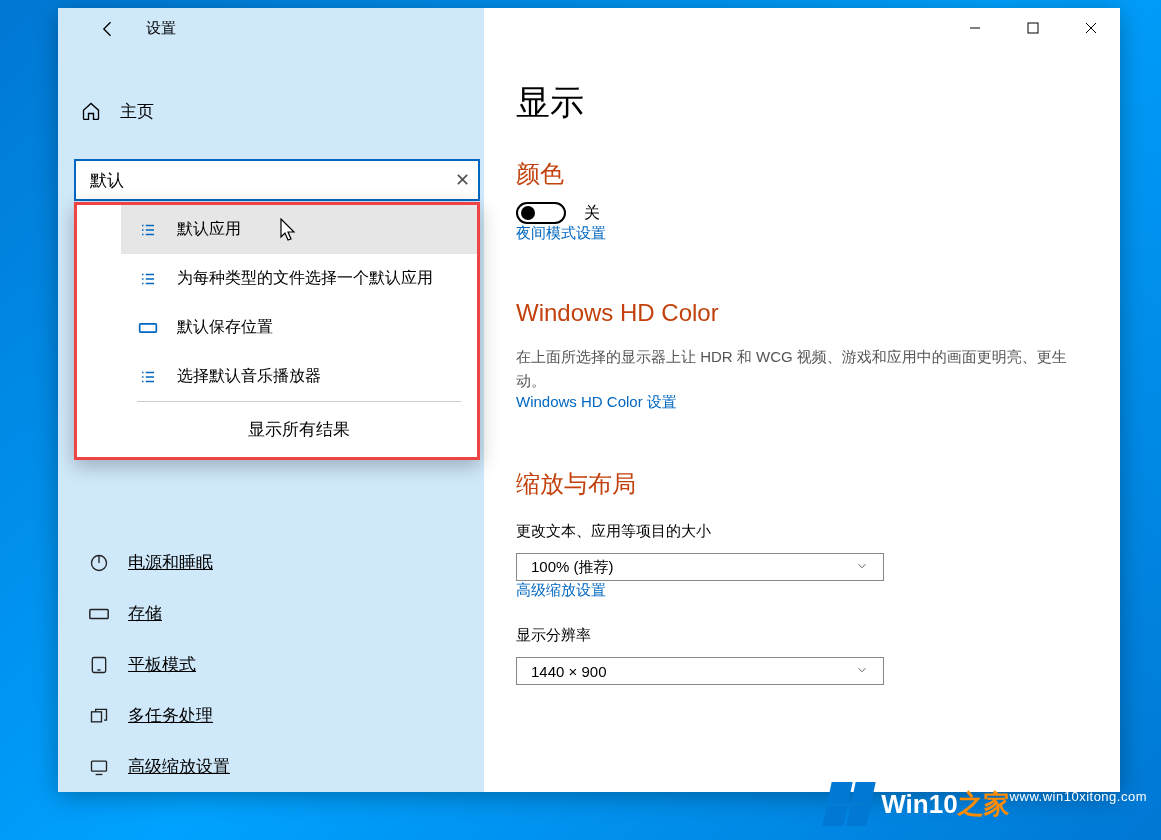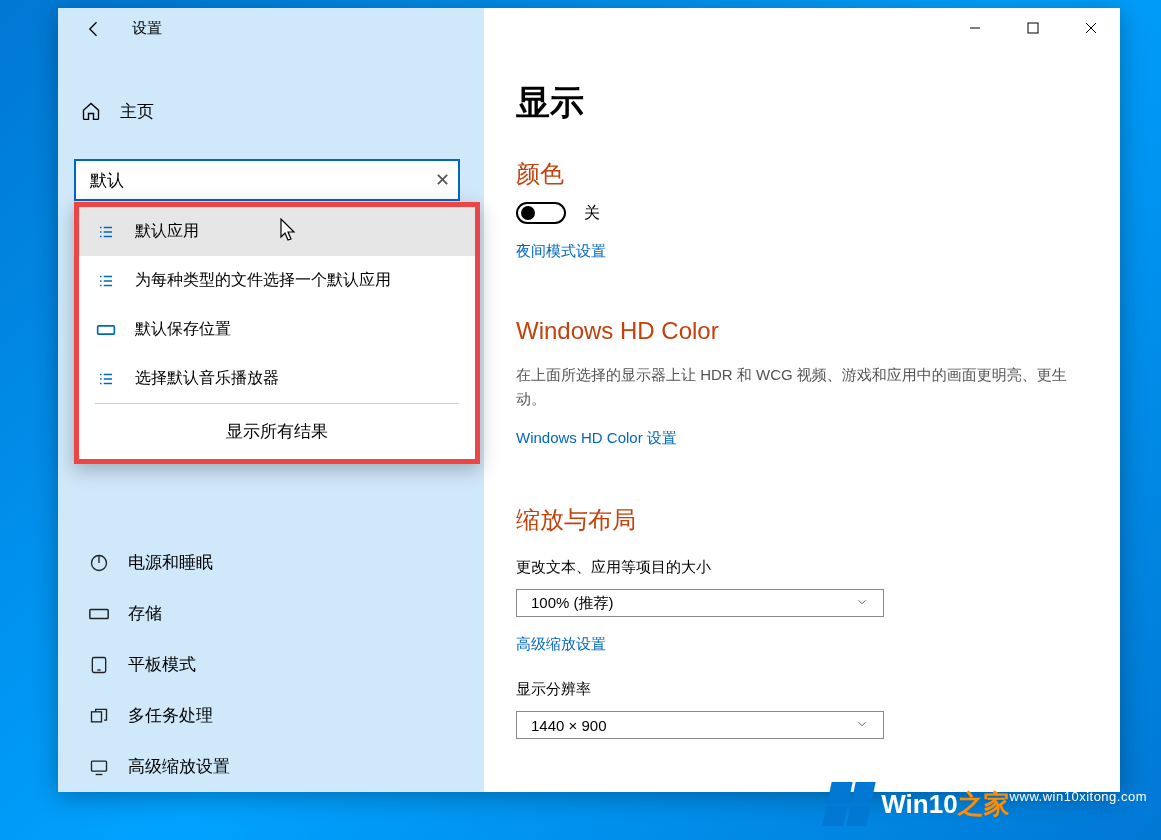--- a/index.html
+++ b/index.html
@@ -16,103 +16,104 @@
   }
   
   .left-pane {
     width: 426px; height: 100%;
     background: #cfe8fa; 
     display: flex; flex-direction: column;
     position: relative;
   }
   .titlebar-left {
     height: 46px; display: flex; align-items: center;
-    gap: 24px; padding-left: 22px;
+    gap: 24px; padding-left: 36px;
   }
   .back-btn {
     width: 28px; height: 28px; display: flex; align-items: center; justify-content: center;
     color: #000; cursor: pointer;
   }
   .title { font-size: 15px; color: #000; }
   .home-row {
     display: flex; align-items: center; gap: 18px;
     padding-left: 22px; margin-top: 44px; height: 40px;
   }
   .home-row .icon { width: 22px; display:flex; justify-content:center; color:#000;}
   .home-row span.lbl { font-size: 17px; color: #000; }
   .search-wrap {
-    margin: 30px 24px 0 16px; position: relative;
+    margin: 30px 4px 0 16px; position: relative;
   }
   .search-input {
     width: 100%; height: 42px; border: 2px solid #0067c0;
     background: #fff; padding: 0 40px 0 14px; font-size: 17px;
     outline: none; color: #000;
   }
   .clear-x {
     position: absolute; right: 10px; top: 50%; transform: translateY(-50%);
     font-size: 18px; color: #555; cursor: pointer;
   }
   
   .suggest {
     position: absolute; left: 16px; right: 4px; top: 194px;
-    background: #fff; border: 5px solid #ef4444;
+    background: #fff; border: 3px solid #ef4444;
     box-shadow: 0 6px 18px rgba(0,0,0,.25);
     z-index: 20;
+    padding-left: 44px;
   }
   .suggest-item {
     display: flex; align-items: center; gap: 18px;
     padding: 14px 16px; font-size: 16px; color: #000;
     cursor: pointer;
   }
   .suggest-item.hover { background: #e6e6e6; }
   .suggest-item .icon { color: #0067c0; width: 22px; display:flex; justify-content:center; }
   .suggest-item.save .icon { color:#0067c0; }
   .suggest-divider { height:1px; background:#ccc; margin:0 16px; }
   .suggest-all {
     text-align: center; padding: 16px 0; font-size: 17px; color:#000; cursor:pointer;
   }
   .cursor {
     position: absolute; top: 210px; left: 222px; z-index: 30;
     pointer-events: none;
   }
   
-  .side-list { margin-top: 336px; }
+  .side-list { margin-top: 336px; text-decoration: underline; }
   .side-item {
     display: flex; align-items: center; gap: 18px;
     padding: 14px 0 14px 30px; font-size: 17px; color:#000;
     cursor: pointer;
   }
   .side-item .icon { width: 22px; color:#222; display:flex; justify-content:center; }
 
   
   .right-pane {
     flex: 1; height: 100%; background: #fff; position: relative;
     padding: 0 36px 0 32px; overflow: hidden;
   }
   .win-controls {
     position: absolute; top: 0; right: 0; display: flex;
   }
   .win-btn {
     width: 58px; height: 40px; display:flex; align-items:center; justify-content:center;
     color:#000; cursor:pointer;
   }
-  h1.page-title { font-size: 34px; font-weight: 700; margin-top: 72px; color:#000; }
+  h1.page-title { font-size: 34px; font-weight: 400; margin-top: 72px; color:#000; }
   h2.section { font-size: 24px; font-weight: 400; margin-top: 32px; color:#c2410c; }
   .field-label { font-size: 15px; color:#000; margin-top: 22px; }
   .toggle-row { display:flex; align-items:center; gap:18px; margin-top:12px; }
   .toggle {
     width: 50px; height: 22px; border:2px solid #000; border-radius: 12px;
     position: relative; cursor:pointer; background:#fff;
   }
   .toggle .knob {
     position:absolute; left:3px; top:2px; width:14px; height:14px;
     background:#000; border-radius:50%;
   }
   .toggle-label { font-size:16px; color:#000; }
-  .link { color:#0067c0; font-size:15px; margin-top:18px; display:inline-block; cursor:pointer; }
+  .link { color:#0067c0; font-size:15px; display:inline-block; cursor:pointer; }
   .desc { font-size:15px; color:#555; margin-top:18px; line-height:1.6; max-width:560px; }
   .dropdown {
     width: 368px; height: 28px; border:1px solid #888;
     margin-top:12px; display:flex; align-items:center; justify-content:space-between;
     padding:0 14px; font-size:15px; color:#000; cursor:pointer;
   }
   .dropdown .chev { color:#555; }
 
   
   .watermark {

